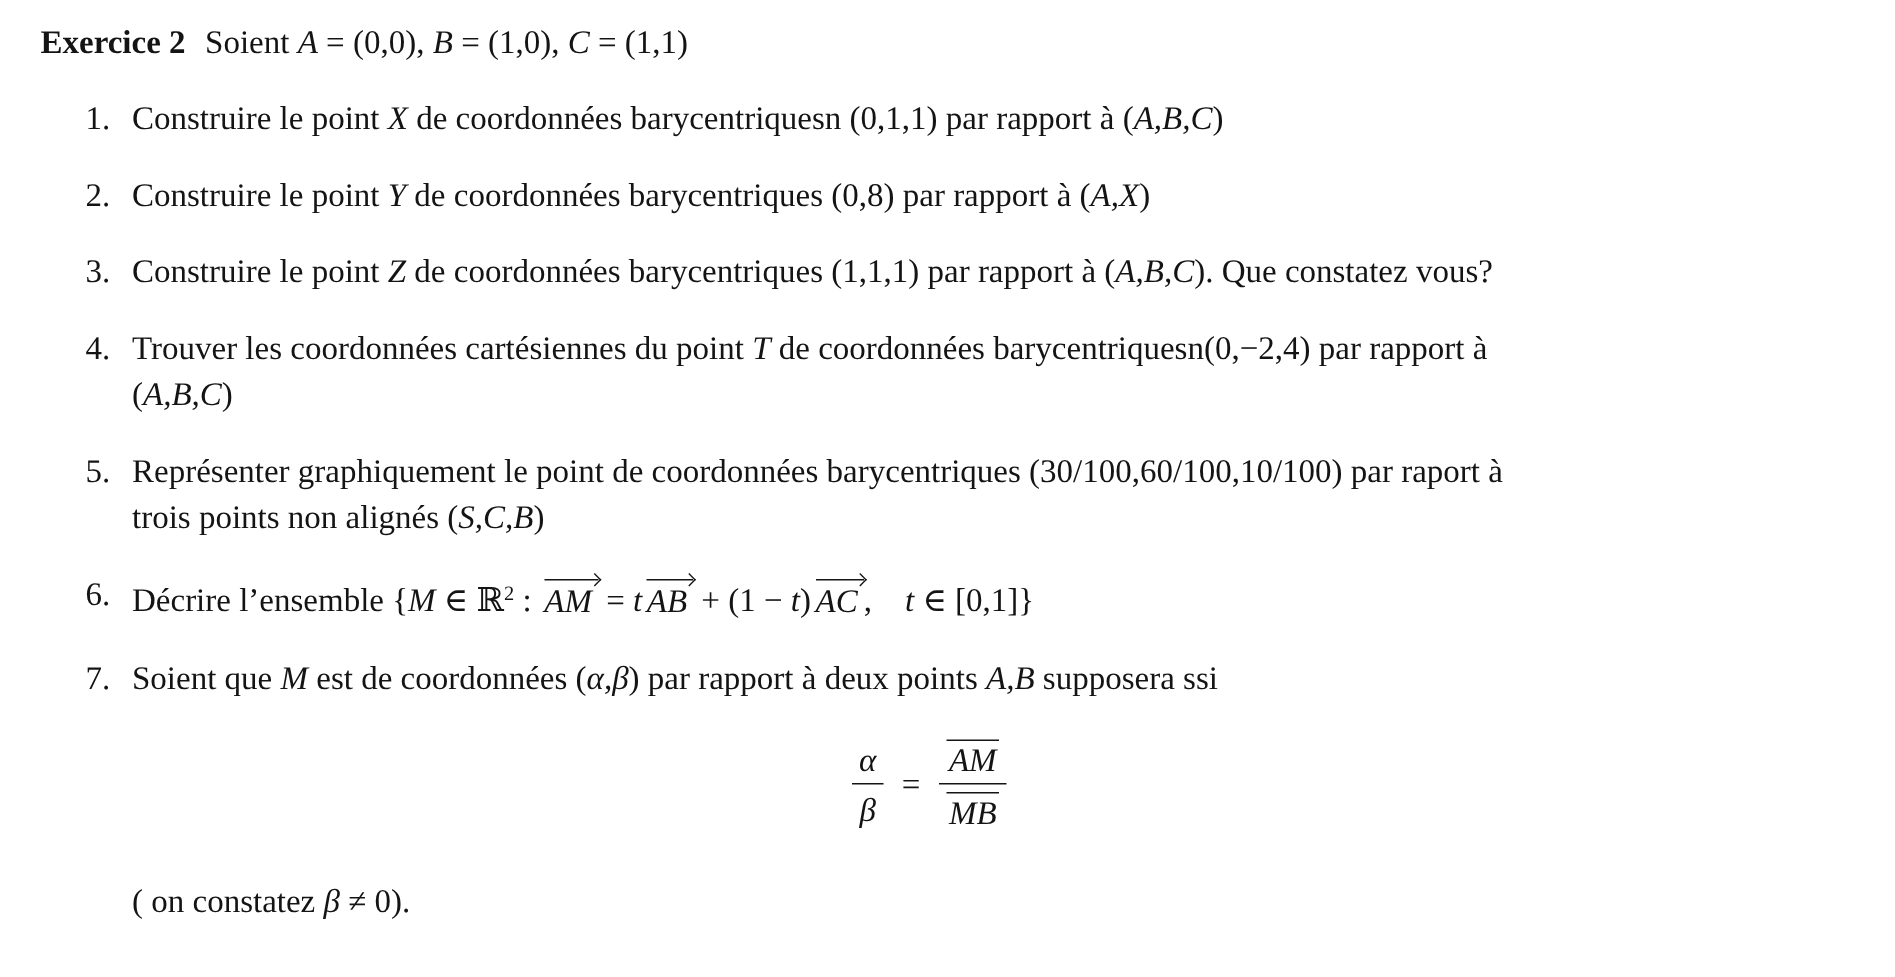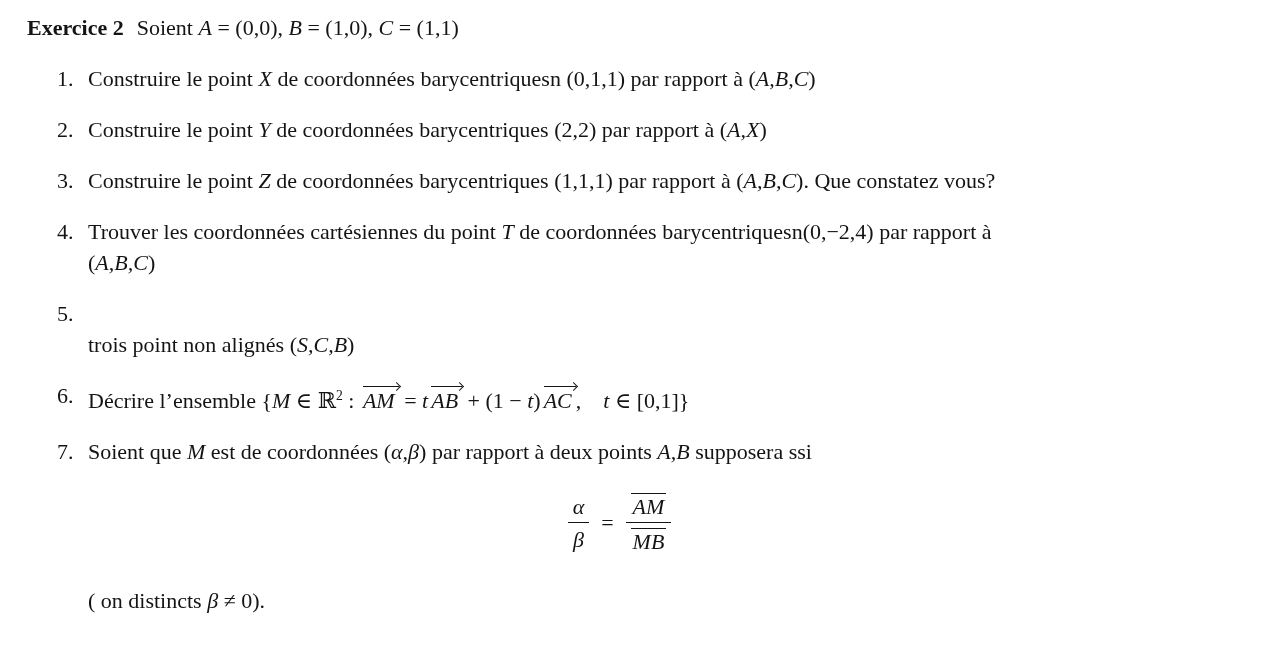--- a/index.html
+++ b/index.html
@@ -118,21 +118,21 @@
   <div class="item">
     <span class="num">1.</span>
     <div class="txt">
       <span class="rm">Construire le point </span><span class="it">X</span><span class="rm"> de coordonnées barycentriquesn (0,1,1) par rapport à (</span><span class="it">A,B,C</span><span class="rm">)</span>
     </div>
   </div>
 
   <div class="item">
     <span class="num">2.</span>
     <div class="txt">
-      <span class="rm">Construire le point </span><span class="it">Y</span><span class="rm"> de coordonnées barycentriques (2,2) par rapport à (</span><span class="it">A,X</span><span class="rm">)</span>
+      <span class="rm">Construire le point </span><span class="it">Y</span><span class="rm"> de coordonnées barycentriques (0,8) par rapport à (</span><span class="it">A,X</span><span class="rm">)</span>
     </div>
   </div>
 
   <div class="item">
     <span class="num">3.</span>
     <div class="txt">
       <span class="rm">Construire le point </span><span class="it">Z</span><span class="rm"> de coordonnées barycentriques (1,1,1) par rapport à (</span><span class="it">A,B,C</span><span class="rm">). Que constatez vous?</span>
     </div>
   </div>
 
@@ -140,22 +140,22 @@
     <span class="num">4.</span>
     <div class="txt">
       <span class="rm">Trouver les coordonnées cartésiennes du point </span><span class="it">T</span><span class="rm"> de coordonnées barycentriquesn(0,−2,4) par rapport à</span><br>
       <span class="rm">(</span><span class="it">A,B,C</span><span class="rm">)</span>
     </div>
   </div>
 
   <div class="item">
     <span class="num">5.</span>
     <div class="txt">
-      <br>
-      <span class="rm">trois point non alignés (</span><span class="it">S,C,B</span><span class="rm">)</span>
+      <span class="rm">Représenter graphiquement le point de coordonnées barycentriques (30/100,60/100,10/100) par raport à</span><br>
+      <span class="rm">trois points non alignés (</span><span class="it">S,C,B</span><span class="rm">)</span>
     </div>
   </div>
 
   <div class="item">
     <span class="num">6.</span>
     <div class="txt">
       <span class="rm">Décrire l’ensemble {</span><span class="it">M</span><span class="rm"> ∈ ℝ</span><span class="sup rm">2</span><span class="rm"> : </span><span class="vec"><span class="arrow"></span><span>AM</span></span><span class="rm"> = </span><span class="it">t</span><span class="vec"><span class="arrow"></span><span>AB</span></span><span class="rm"> + (1 − </span><span class="it">t</span><span class="rm">)</span><span class="vec"><span class="arrow"></span><span>AC</span></span><span class="rm">,</span><span class="qspace"></span><span class="it">t</span><span class="rm"> ∈ [0,1]}</span>
     </div>
   </div>
 
@@ -174,16 +174,16 @@
     </div>
     <div class="eqsign rm">=</div>
     <div class="frac">
       <div class="fnum"><span class="mes">AM</span></div>
       <div class="fbar"></div>
       <div class="fden"><span class="mes">MB</span></div>
     </div>
   </div>
 
   <div class="note">
-    <span class="rm">( on distincts </span><span class="it">β</span><span class="rm"> ≠ 0).</span>
+    <span class="rm">( on constatez </span><span class="it">β</span><span class="rm"> ≠ 0).</span>
   </div>
 
 </div>
 
 </body></html>

